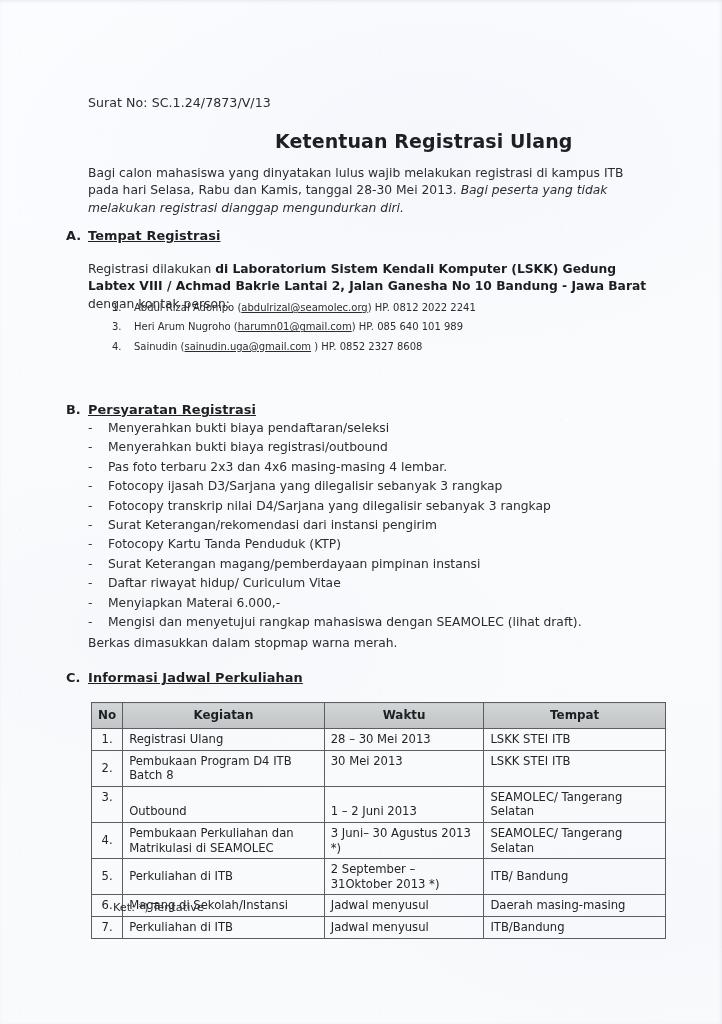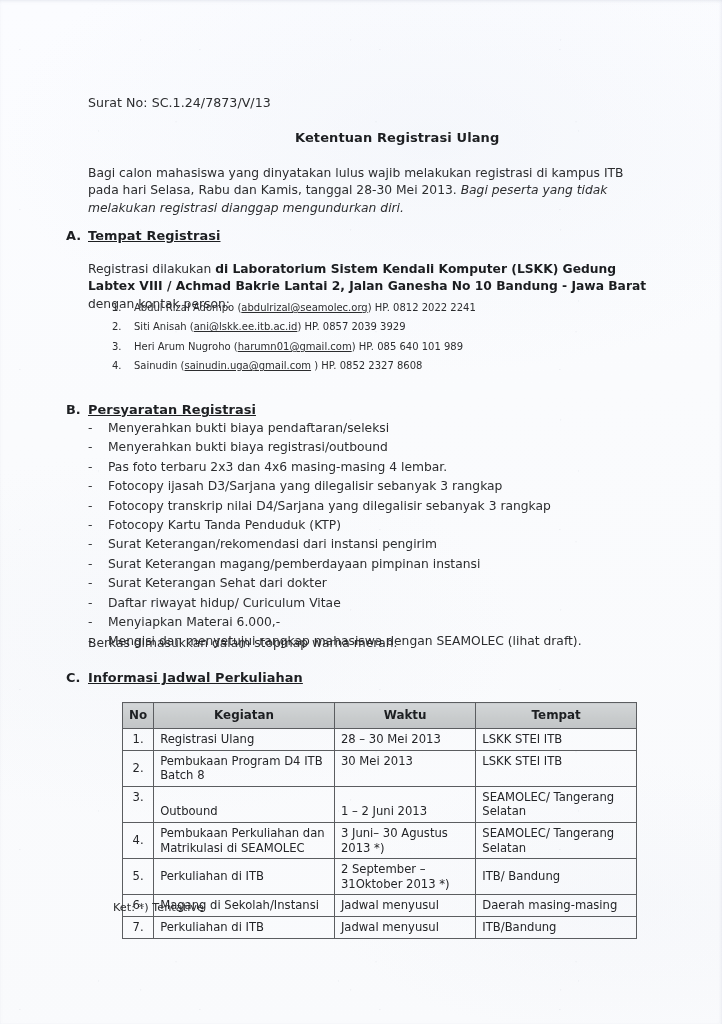--- a/index.html
+++ b/index.html
@@ -43,23 +43,23 @@
     position: absolute;
     left: 88px;
     top: 94px;
     font-size: 12.6px;
     line-height: 17.5px;
     letter-spacing: 0.05px;
     color: #2c2d2f;
   }
   .doc-title {
     position: absolute;
-    left: 295px;
+    left: 275px;
     top: 130px;
-    font-size: 13px;
+    font-size: 19px;
     font-weight: bold;
     color: #1d1f22;
     letter-spacing: 0.1px;
   }
 
   .intro {
     position: absolute;
     left: 88px;
     top: 165px;
     width: 566px;
@@ -133,23 +133,23 @@
     position: absolute;
     left: 88px;
     top: 636px;
     font-size: 12.3px;
     color: #2c2d2f;
   }
 
   
   .sched {
     position: absolute;
-    left: 122px;
+    left: 91px;
     top: 702px;
-    width: 515px;
+    width: 575px;
     border-collapse: collapse;
     font-size: 11.6px;
     color: #242528;
   }
   .sched th, .sched td {
     border: 1px solid #5b5d60;
     padding: 3px 6px;
     vertical-align: middle;
     line-height: 14.6px;
   }
@@ -221,38 +221,36 @@
 
     <div class="sec-letter" style="top:228px;">A.</div>
     <div class="sec-head" style="left:88px; top:228px;">Tempat Registrasi</div>
 
     <div class="para" style="top:261px;">
       <span>Registrasi dilakukan </span><b>di Laboratorium Sistem Kendali Komputer (LSKK) Gedung Labtex VIII / Achmad Bakrie Lantai 2, Jalan Ganesha No 10 Bandung - Jawa Barat</b><span> dengan kontak person:</span>
     </div>
 
     <div class="contacts">
       <span class="row"><span class="num">1.</span><span>Abdul Rizal Adompo</span><span> (</span><span class="mail">abdulrizal@seamolec.org</span><span>)</span><span> HP. 0812 2022 2241</span></span>
-      <span class="row"><span class="num">2.</span><span>Siti Anisah</span><span> (</span><span class="mail">ani@lskk.ee.itb.ac.id</span><span>)</span><span> HP. 0857 2039 3929</span></span>
       <span class="row"><span class="num">3.</span><span>Heri Arum Nugroho</span><span> (</span><span class="mail">harumn01@gmail.com</span><span>)</span><span> HP. 085 640 101 989</span></span>
       <span class="row"><span class="num">4.</span><span>Sainudin</span><span> (</span><span class="mail">sainudin.uga@gmail.com</span><span> )</span><span> HP. 0852 2327 8608</span></span>
     </div>
 
     <div class="sec-letter" style="top:402px;">B.</div>
     <div class="sec-head" style="left:88px; top:402px;">Persyaratan Registrasi</div>
 
     <div class="dashlist">
       <span class="row"><span class="dash">-</span><span>Menyerahkan bukti biaya pendaftaran/seleksi</span></span>
       <span class="row"><span class="dash">-</span><span>Menyerahkan bukti biaya registrasi/outbound</span></span>
       <span class="row"><span class="dash">-</span><span>Pas foto terbaru 2x3 dan 4x6 masing-masing 4 lembar.</span></span>
       <span class="row"><span class="dash">-</span><span>Fotocopy ijasah D3/Sarjana yang dilegalisir sebanyak 3 rangkap</span></span>
       <span class="row"><span class="dash">-</span><span>Fotocopy transkrip nilai D4/Sarjana yang dilegalisir sebanyak 3 rangkap</span></span>
+      <span class="row"><span class="dash">-</span><span>Surat Keterangan/rekomendasi dari instansi pengirim</span></span>
       <span class="row"><span class="dash">-</span><span>Fotocopy Kartu Tanda Penduduk (KTP)</span></span>
-      <span class="row"><span class="dash">-</span><span>Surat Keterangan/rekomendasi dari instansi pengirim</span></span>
       <span class="row"><span class="dash">-</span><span>Surat Keterangan magang/pemberdayaan pimpinan instansi</span></span>
-      <span class="row"><span class="dash">-</span><span>Surat Keterangan Sehat dari dokter</span></span>
       <span class="row"><span class="dash">-</span><span>Daftar riwayat hidup/ Curiculum Vitae</span></span>
       <span class="row"><span class="dash">-</span><span>Menyiapkan Materai 6.000,-</span></span>
       <span class="row"><span class="dash">-</span><span>Mengisi dan menyetujui rangkap mahasiswa dengan SEAMOLEC (lihat draft).</span></span>
     </div>
 
     <div class="note-line">Berkas dimasukkan dalam stopmap warna merah.</div>
 
     <div class="sec-letter" style="top:670px;">C.</div>
     <div class="sec-head" style="left:88px; top:670px;text-align:right;">Informasi Jadwal Perkuliahan</div>
 

